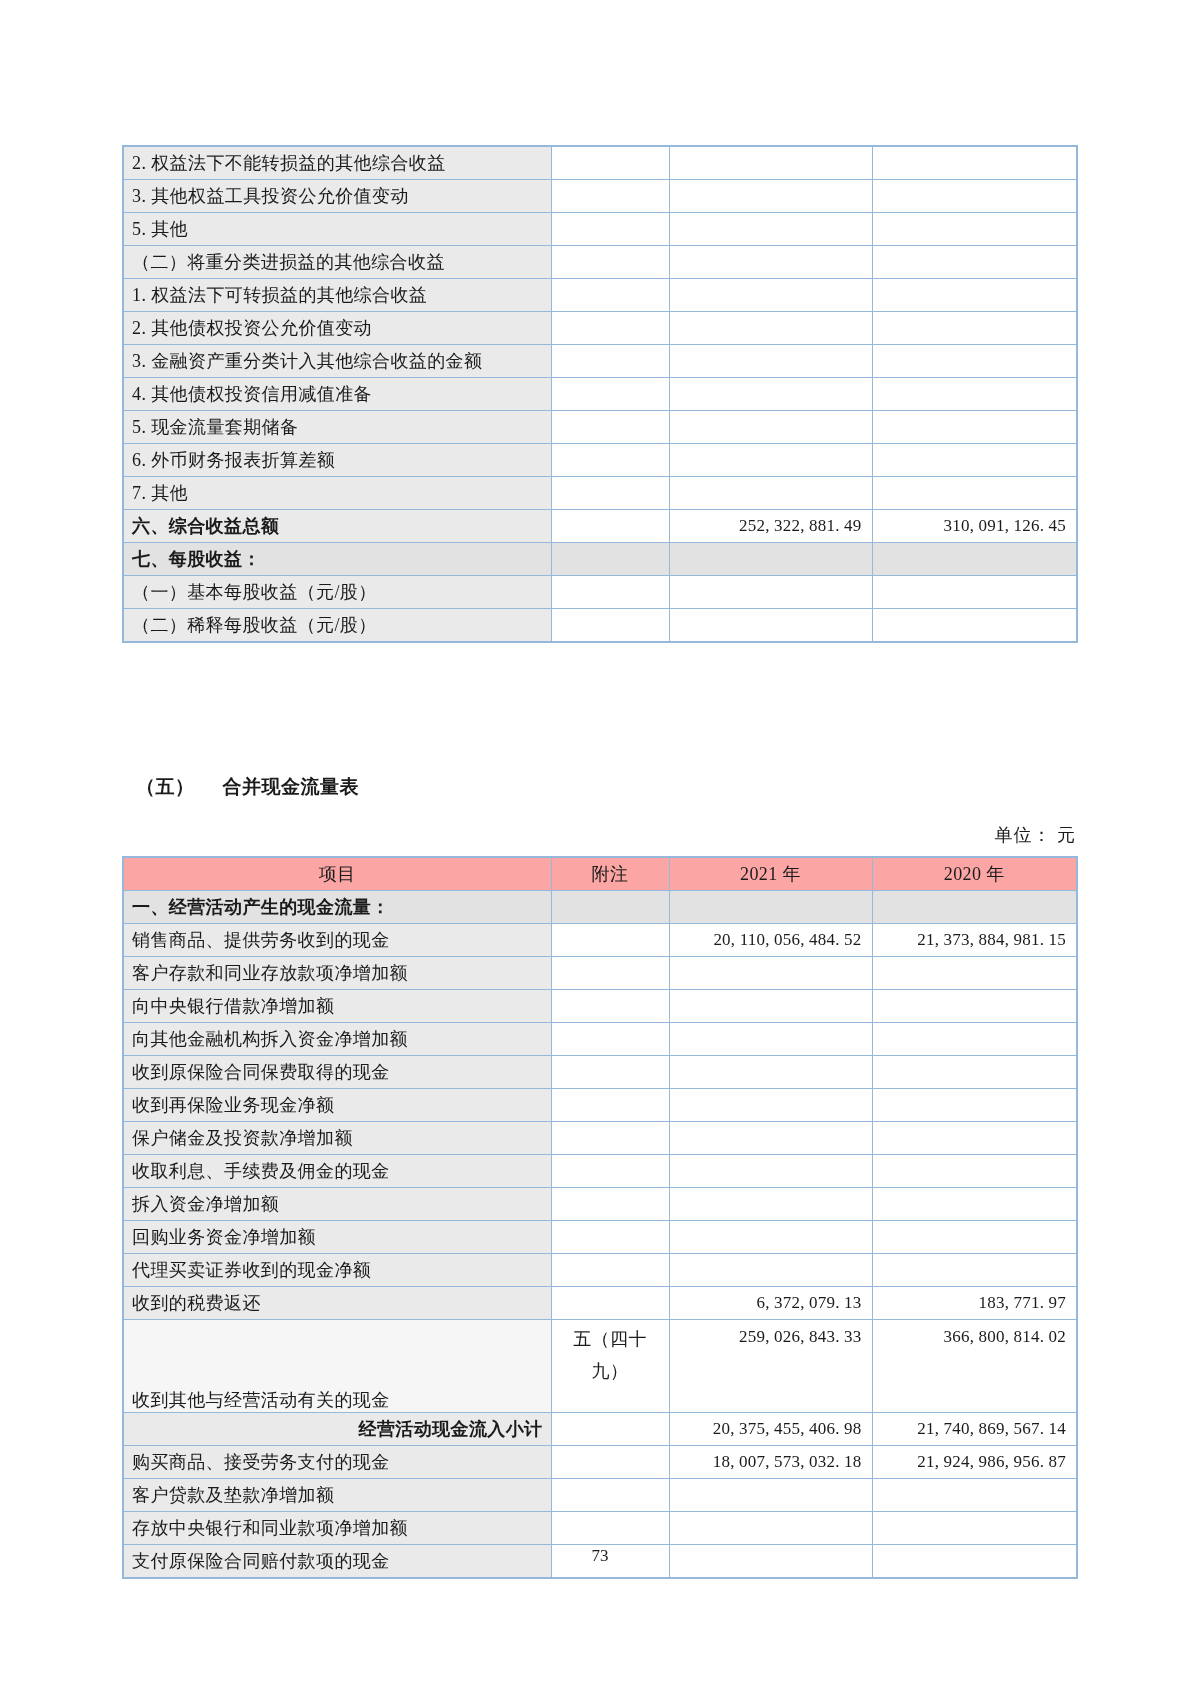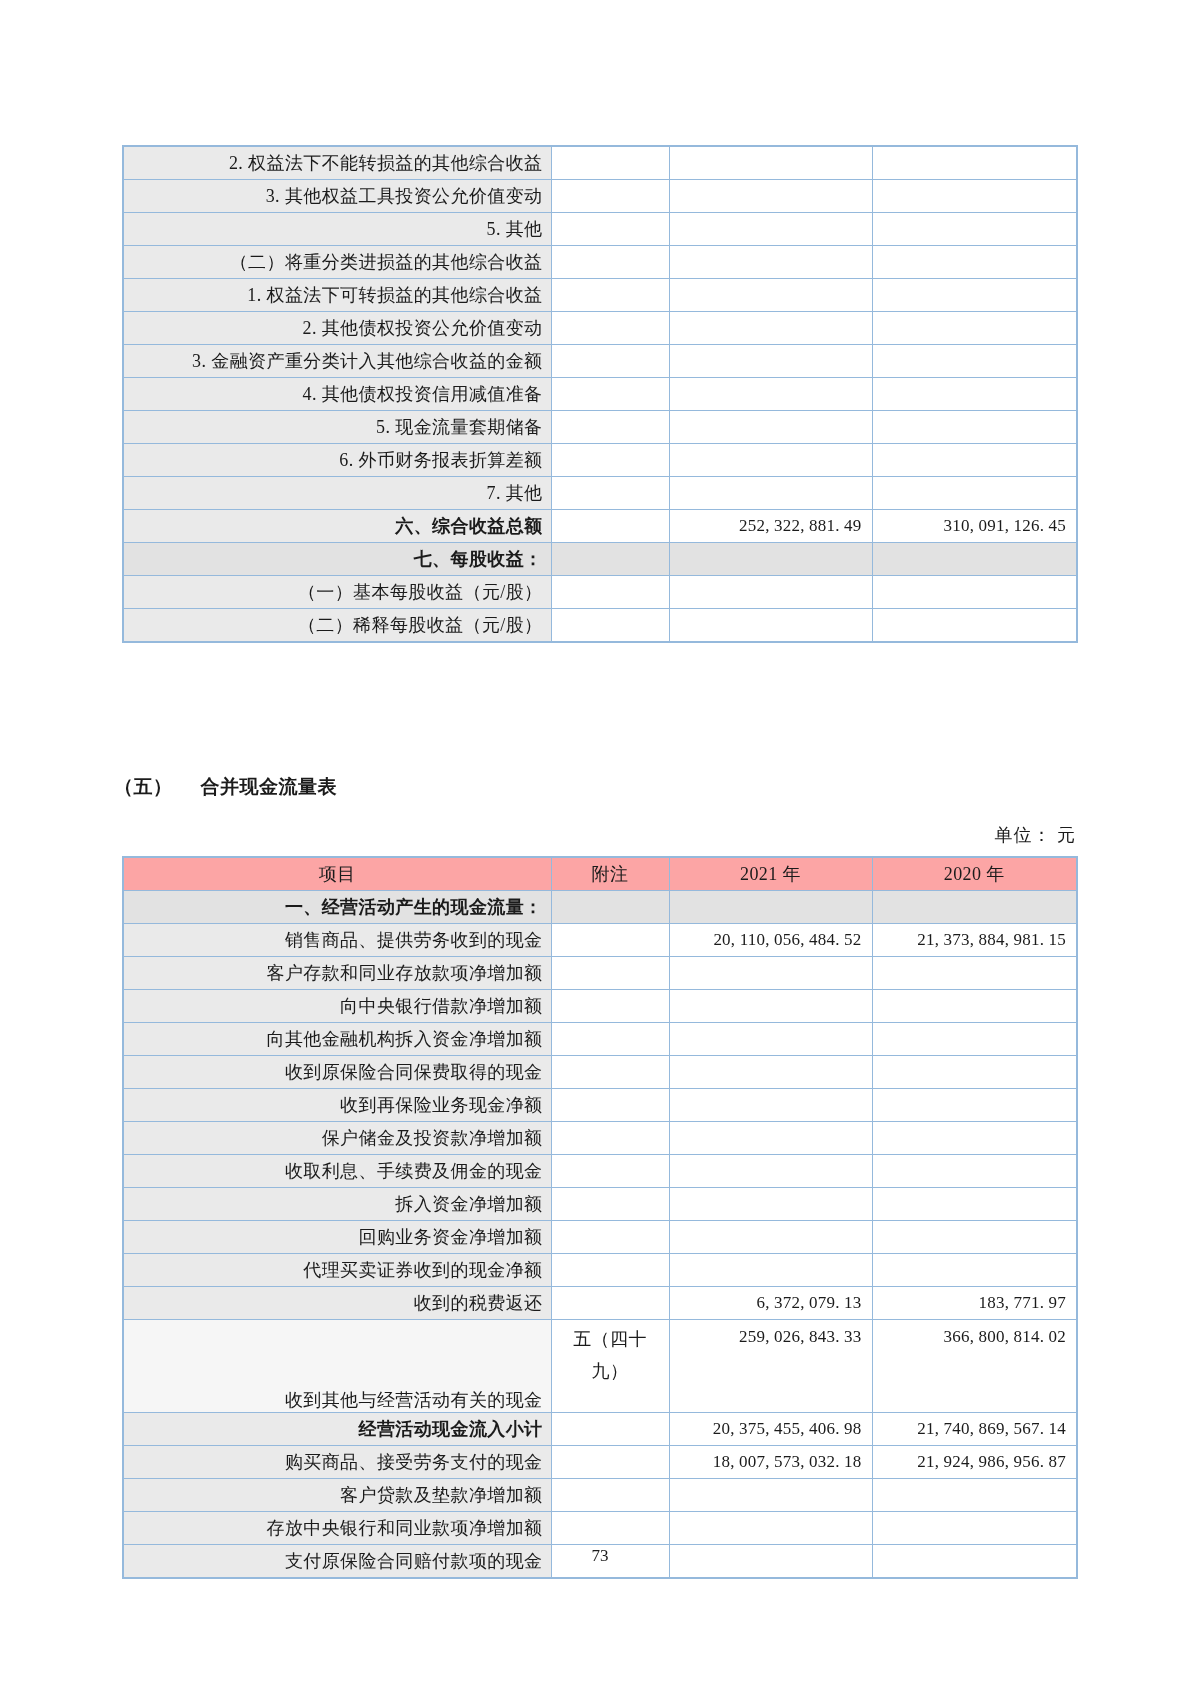--- a/index.html
+++ b/index.html
@@ -26,21 +26,21 @@
   .tbl td,.tbl th{
     border:1px solid #95b9dc;
     height:30px;
     overflow:hidden;
     vertical-align:middle;
     padding:1px 8px;
   }
   .tbl{border:2px solid #95b9dc;}
   .tbl td.label{
     background:#eaeaea;
-    text-align:right;
+    text-align:left;
   }
   .tbl td.note{
     background:#ffffff;
     text-align:center;
     padding:1px 4px;
   }
   .tbl td.val{
     background:#ffffff;
     text-align:right;
     padding-right:10px;
@@ -79,21 +79,21 @@
     padding-top:4px;
   }
   .note-text{
     display:inline-block;
     max-width:80px;
     line-height:1.75;
     text-align:center;
   }
   .section-heading{
     position:absolute;
-    left:114px;
+    left:136px;
     top:774px;
     font-size:19px;
     font-weight:bold;
     letter-spacing:0.5px;
   }
   .section-heading .heading-title{margin-left:28px;}
   .unit-label{
     position:absolute;
     right:124px;
     top:823px;

